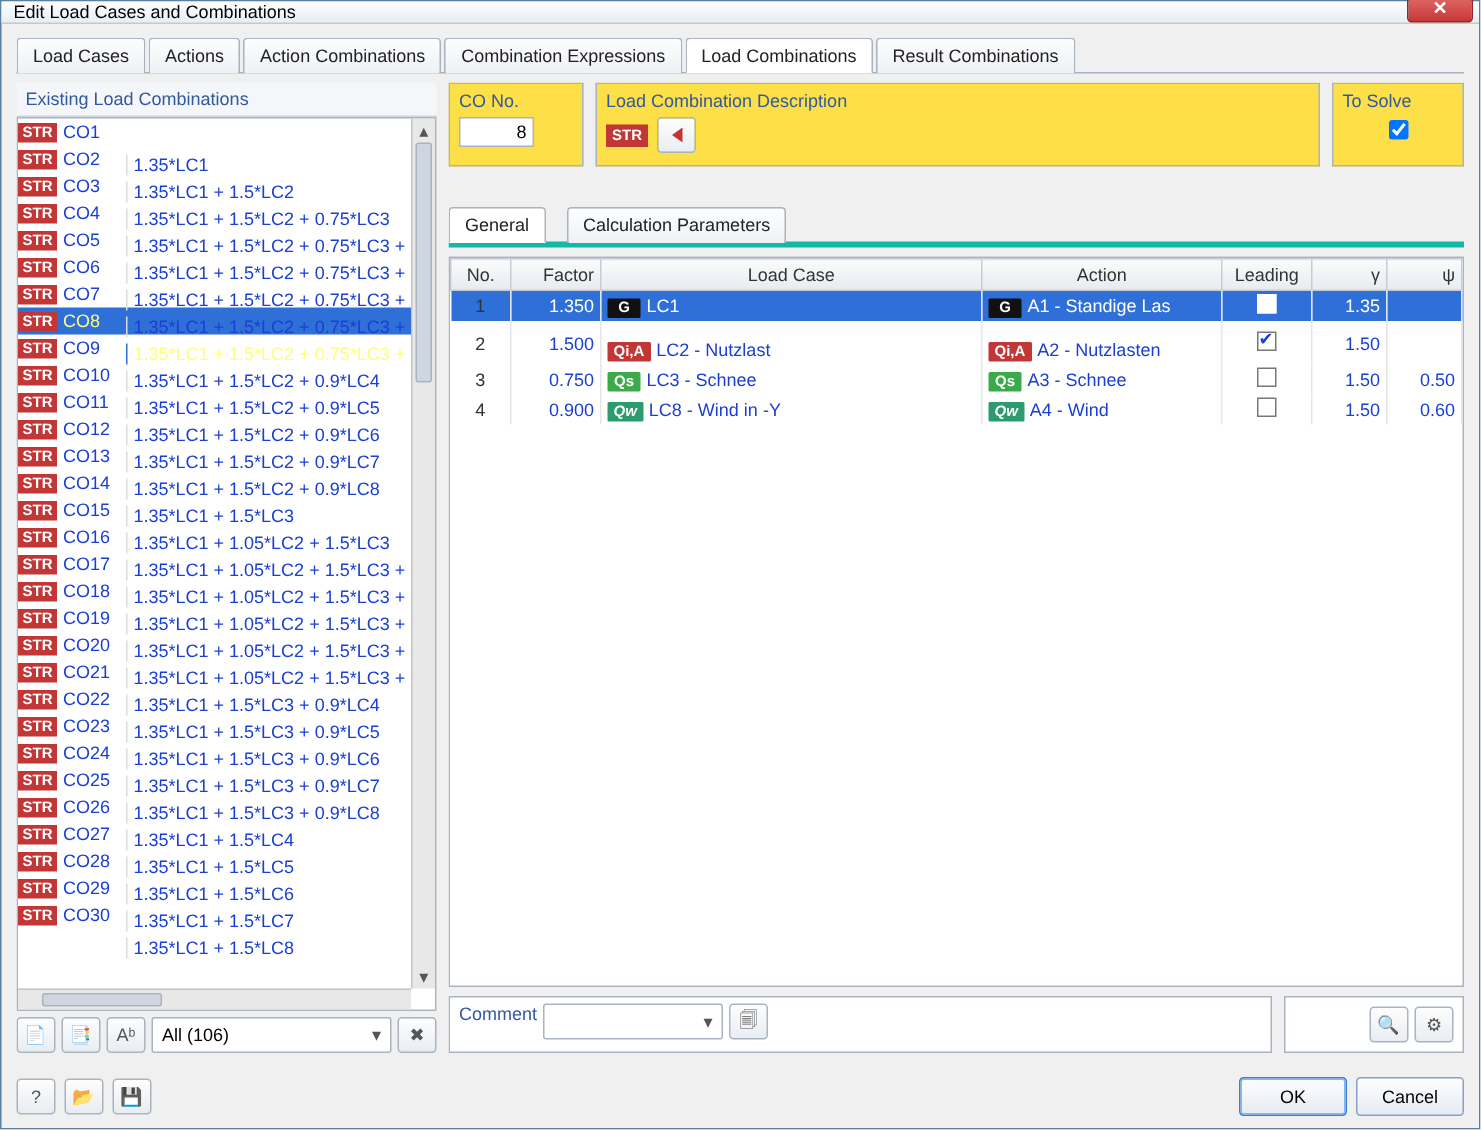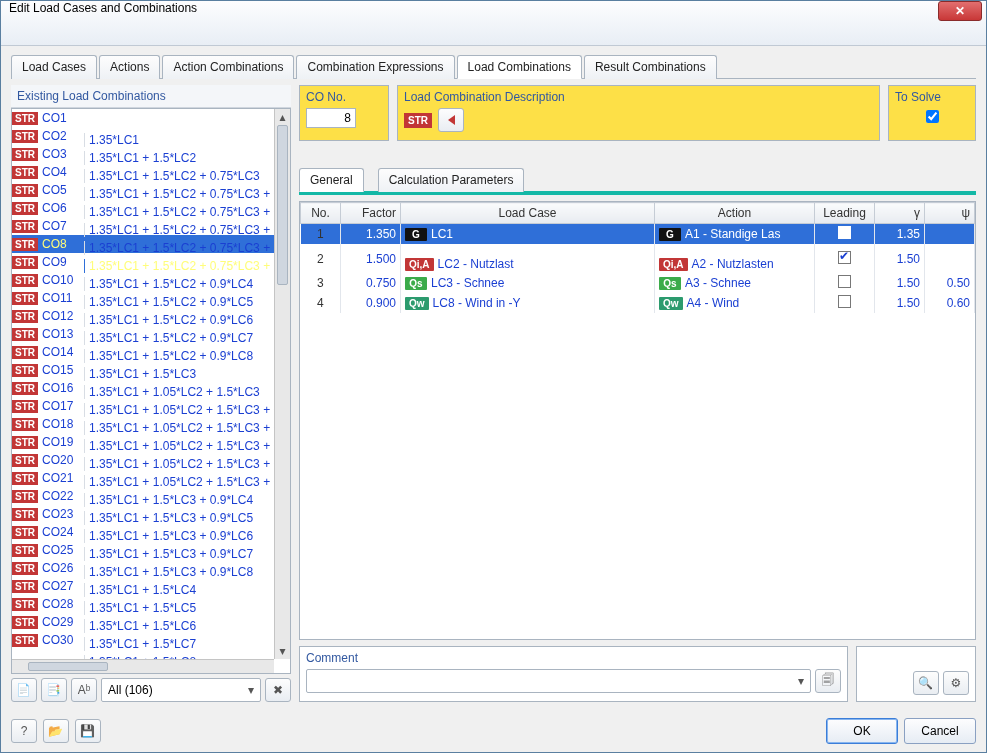--- a/index.html
+++ b/index.html
@@ -1,18 +1,18 @@
 <!DOCTYPE html>
 <html><head>
 <meta charset="utf-8">
 <style>
 * { box-sizing: border-box; font-family: "Segoe UI", Tahoma, sans-serif; font-size: 12px; }
 body { margin: 0; background: #fff; }
 .window { width: 987px; height: 753px; border: 1px solid #5a7fa0; background: #f0f0f0; display: flex; flex-direction: column; }
-.titlebar { height: 45px; background: linear-gradient(#fdfdfe,#e8eef5); display: flex; align-items: flex-start; padding: 0 4px; border-bottom: 1px solid #c0c9d4; }
+.titlebar { height: 15px; background: linear-gradient(#fdfdfe,#e8eef5); display: flex; align-items: flex-end; padding: 0 4px; border-bottom: 1px solid #c0c9d4; }
 .titlebar .title { flex: 1; padding-left: 4px; color: #000; }
 .close-btn { width: 44px; height: 20px; background: linear-gradient(#e26f6f,#c83737); border: 1px solid #8a2b2b; border-radius: 3px; display: flex; align-items: center; justify-content: center; color: #fff; font-weight: bold; cursor: pointer; }
 .content { flex: 1; padding: 8px 10px; display: flex; flex-direction: column; gap: 6px; overflow: hidden; }
 .tabs { display: flex; border-bottom: 1px solid #a9b4c0; }
 .tab { padding: 4px 10px; border: 1px solid #a9b4c0; border-bottom: none; background: linear-gradient(#fdfdfd,#eef1f5); margin-right: 2px; border-radius: 3px 3px 0 0; cursor: pointer; color: #222; position: relative; top: 1px; }
 .tab.active { background: #fff; border-bottom: 1px solid #fff; }
 .main-row { flex: 1; display: flex; gap: 8px; overflow: hidden; }
 .panel-head { color: #3258a0; font-weight: normal; padding: 4px 6px; background: #f4f6f9; border-bottom: 1px solid #d0d6de; font-size: 12px; }
 
 .left { width: 280px; display: flex; flex-direction: column; }
@@ -60,26 +60,26 @@
 tr.datarow.sel td { background: #2f6fd8; color: #fff; }
 .col-no { width: 40px; text-align: center; color: #333 !important; }
 .col-factor { width: 60px; text-align: right; }
 .col-gamma { width: 50px; text-align: right; }
 .col-psi { width: 50px; text-align: right; }
 .col-lead { width: 60px; text-align: center; }
 .lc-chip { display: inline-block; font-size: 10px; font-weight: bold; color: #fff; padding: 1px 4px; margin-right: 4px; border-radius: 1px; min-width: 22px; text-align: center; }
 .chip-G { background: #111; }
 .chip-QiA { background: #c23636; margin-top: 12px; }
 .chip-Qs { background: #3bab4a; }
-.chip-Qw { background: #2c9b6e; }
+.chip-Qw { background: #2c9b6e; font-style: italic; }
 .chk { display:inline-block; width:13px; height:13px; border:1px solid #777; background:#fff; position:relative; }
 .chk.on::after { content:"✔"; position:absolute; top:-3px; left:0; font-size:12px; color:#1a3fd2; }
 .chk.sel { border-color:#fff; }
 .comment-row { display:flex; gap:8px; }
-.comment-box { flex:1; border:1px solid #a9b4c0; background:#fff; padding:4px 6px 8px 6px; display:flex; flex-direction:column; gap:4px; }
+.comment-box { flex:1; border:1px solid #a9b4c0; background:#fff; padding:4px 6px 8px 6px; display:flex; gap:4px; }
 .comment-box .combo { width:100%; }
 .side-tools { width:120px; border:1px solid #a9b4c0; background:#fff; display:flex; align-items:flex-end; justify-content:flex-end; padding:6px; gap:4px; }
 .footer { display:flex; align-items:center; padding:8px 10px; gap:6px; }
 .footer .spacer { flex:1; }
 .btn { min-width:72px; height:26px; border:1px solid #8aa0c2; background:linear-gradient(#fdfdfe,#e6ecf4); border-radius:3px; cursor:pointer; }
 .btn.ok { border:1px solid #3b7dd8; box-shadow:0 0 0 1px #87b5ef inset; }
 .tri-left { display:inline-block; width:0; height:0; border-top:5px solid transparent; border-bottom:5px solid transparent; border-right:7px solid #c23636; }
 </style>
 </head>
 <body>

